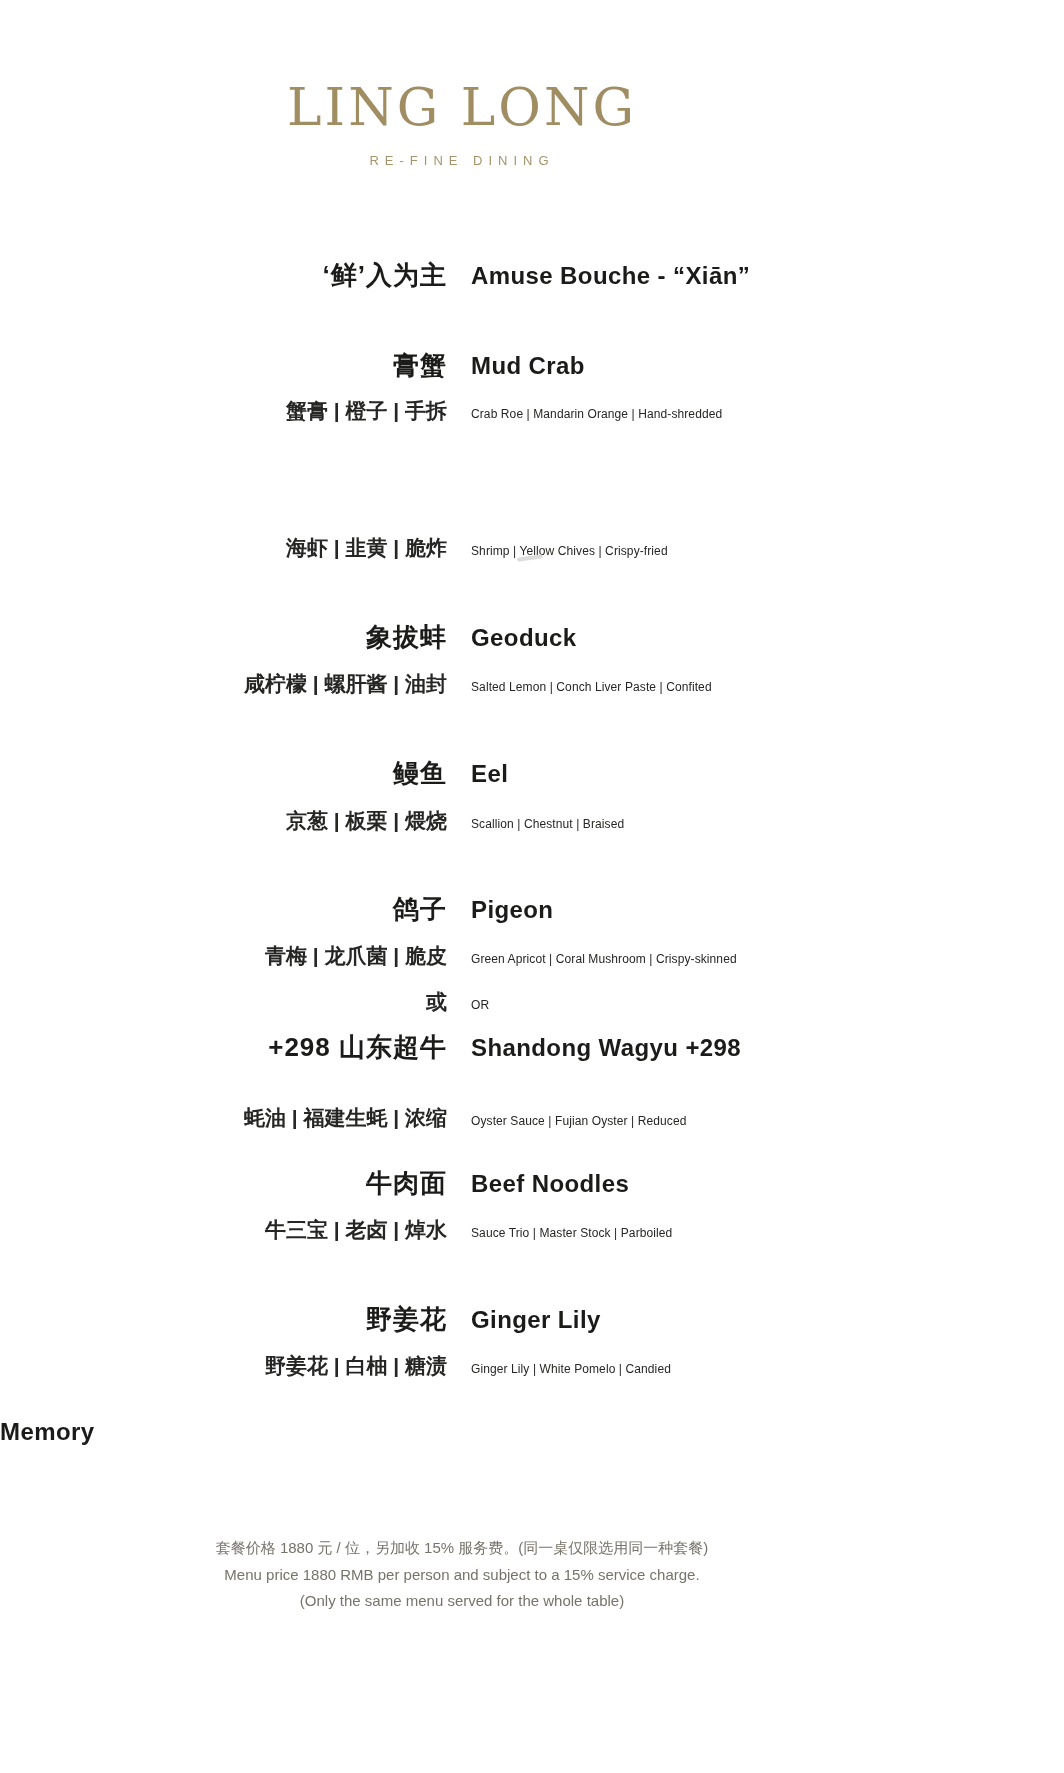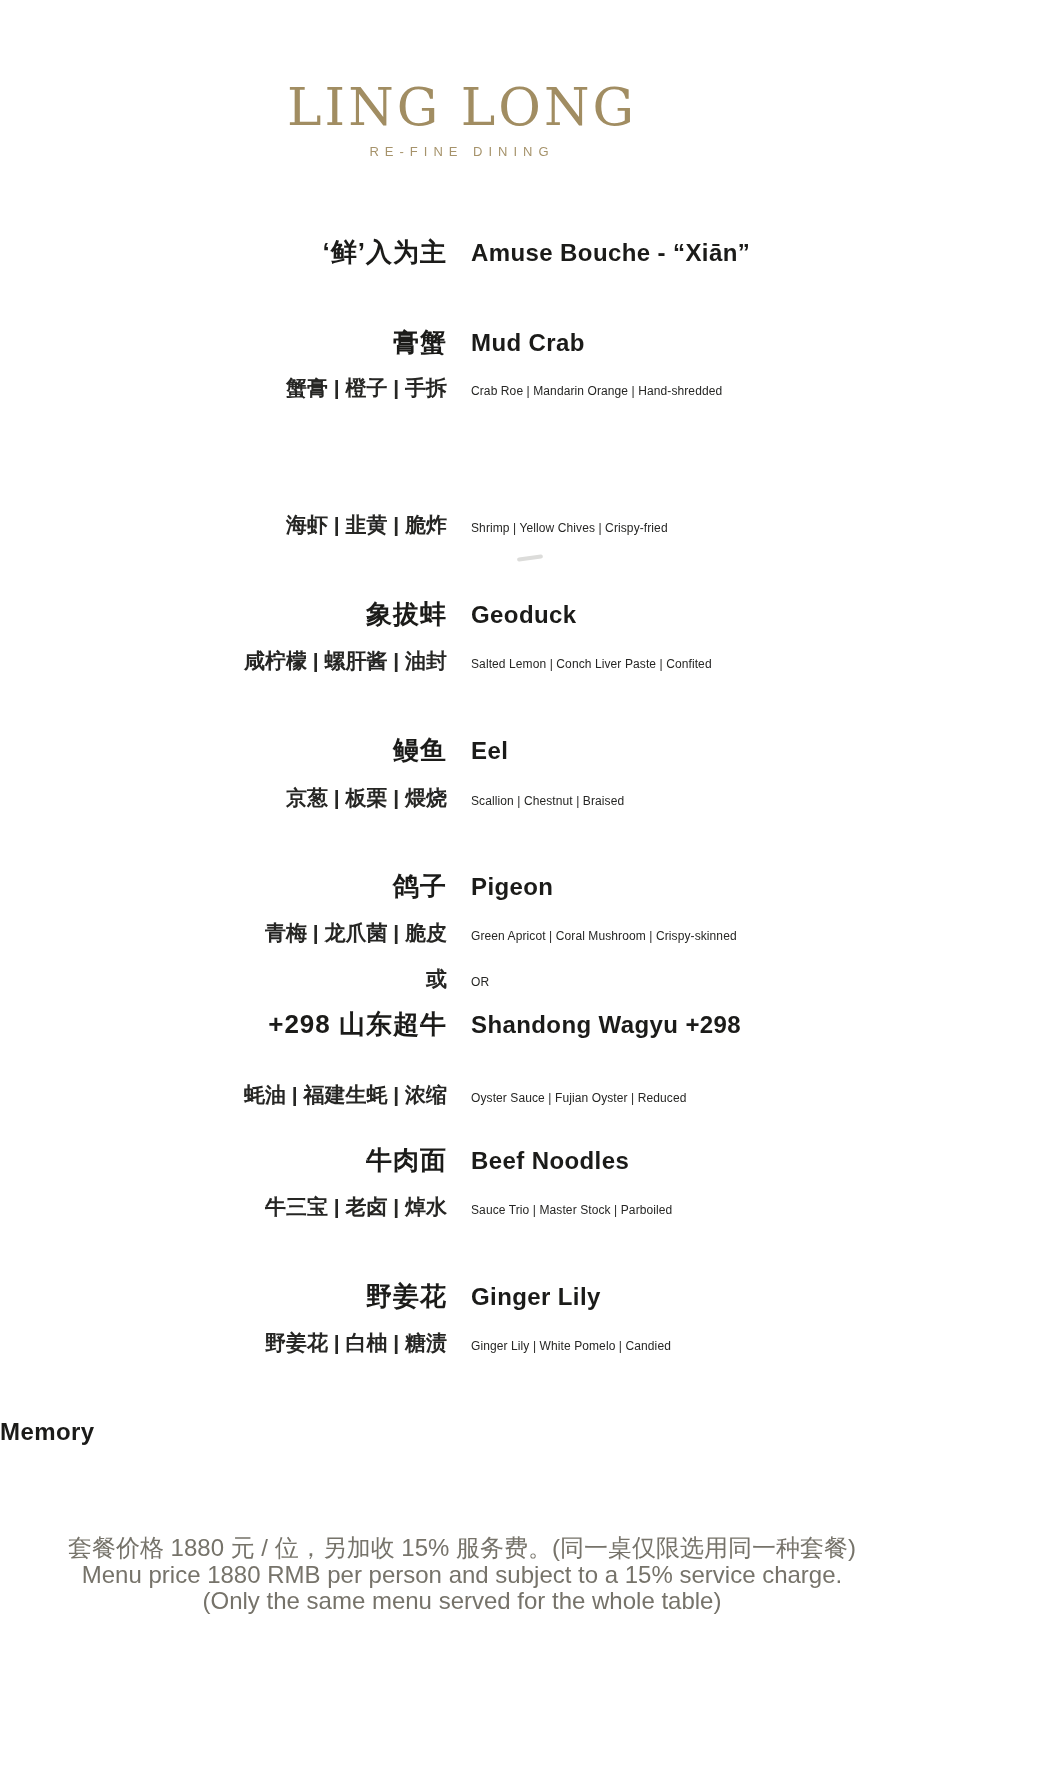--- a/index.html
+++ b/index.html
@@ -20,36 +20,36 @@
   }
   .logo-name{
     font-family:"DejaVu Serif", serif;
     font-size:52px;
     font-weight:400;
     letter-spacing:3px;
     color:#a18d62;
     line-height:1.05;
   }
   .logo-tagline{
-    margin-top:9px;
+    margin-top:18px;
     font-size:13px;
     letter-spacing:6px;
     color:#a6936b;
     font-weight:400;
   }
   
   .row{
     position:absolute;
     left:0; right:0;
     display:grid;
     grid-template-columns:447px 1fr;
     column-gap:24px;
     align-items:baseline;
   }
-  .zh{ text-align:right; }
+  .zh{ text-align:right;margin-top:23px; }
   .en{ text-align:left; }
   .t-zh{
     font-size:26px;
     font-weight:700;
     letter-spacing:1px;
     color:#1b1b19;
     line-height:36px;
   }
   .t-en{
     font-size:24px;
@@ -70,21 +70,21 @@
     letter-spacing:0.1px;
     color:#262624;
     line-height:30px;
   }
   
   .footer{
     position:absolute;
     top:1535px; left:0; right:0;
     text-align:center;
     color:#76736a;
-    font-size:24px;
+    font-size:15px;
     line-height:26.5px;
     font-weight:400;
   }
   .footer div{ white-space:nowrap; }
   
   .smudge{
     position:absolute;
     top:556px; left:517px;
     width:26px; height:4px;
     background:#dcdcda;

